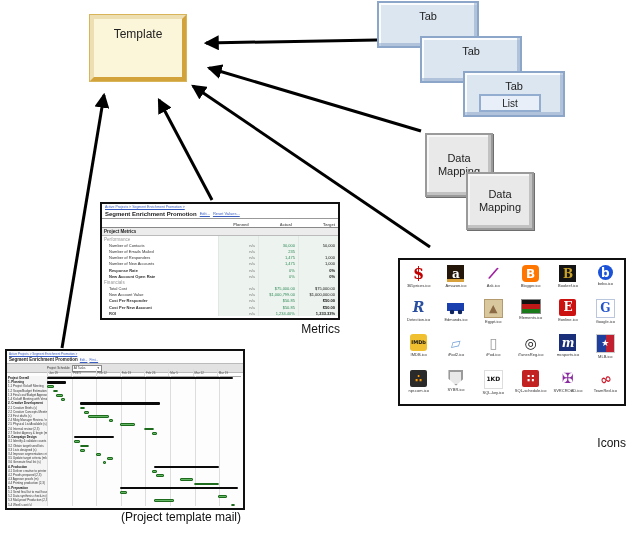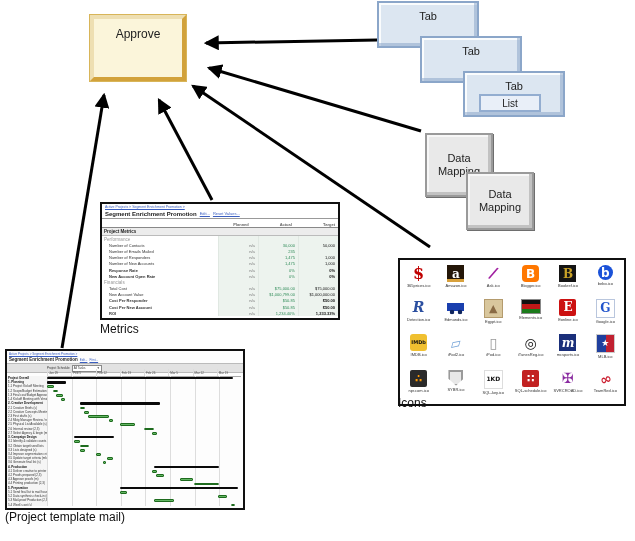--- a/index.html
+++ b/index.html
@@ -29,21 +29,21 @@
   
   .dm-box{position:absolute;box-sizing:border-box;background:#e9e9e9;border:2px solid #9a9a9a;
     box-shadow:inset -3px -3px 0 #c2c2c2,inset 2px 2px 0 #f7f7f7,1px 1px 0 #6e6e6e;
     text-align:center;font-size:11px;line-height:13px;display:flex;align-items:center;justify-content:center;z-index:2;}
   .dm-1{left:425px;top:133px;width:68px;height:64px;}
   .dm-2{left:466px;top:172px;width:68px;height:58px;z-index:3;}
   .dm-box span{display:block;width:56px;}
 
   
   .panel{position:absolute;box-sizing:border-box;background:#fff;border:2px solid #101010;z-index:2;}
-  .panel-caption{position:absolute;text-align:left;font-size:12px;color:#111;z-index:2;}
+  .panel-caption{position:absolute;text-align:right;font-size:12px;color:#111;z-index:2;}
 
   
   .metrics{left:100px;top:202px;width:240px;height:118px;font-size:4px;overflow:hidden;}
   .m-crumb{color:#3b5fc0;text-decoration:underline;font-size:3.5px;padding:1px 3px 0;}
   .m-titlerow{padding:0 3px;height:9px;display:flex;align-items:center;gap:3px;border-bottom:1px solid #999;}
   .m-title{font-weight:bold;font-size:6px;color:#222;}
   .m-link{color:#3b5fc0;text-decoration:underline;font-size:4px;}
   .m-colheads{display:flex;height:8px;align-items:flex-end;border-bottom:1px solid #888;font-weight:bold;color:#666;}
   .m-colheads .sp{flex:1;}
   .m-colheads span.c{width:17%;text-align:right;padding-right:3px;}
@@ -90,21 +90,21 @@
   .icon-glyph[data-kind="itunes-ring"]{font-size:14px;}
   .icon-glyph[data-kind="m-script"]{font-family:"DejaVu Serif",serif;font-style:italic;}
   .icon-glyph[data-kind="mlb"]{background:linear-gradient(90deg,#1f3f9e 50%,#c02030 50%) !important;font-size:9px;border:1px solid #ccc;}
   .icon-glyph[data-kind="npr-dots"]{font-size:11px;border-radius:2px;}
   .icon-glyph[data-kind="shield"]{clip-path:polygon(0 0,100% 0,100% 58%,50% 100%,0 58%);
     box-shadow:inset 0 0 0 2px #9a9a9a;width:15px;height:16px;}
   .icon-glyph[data-kind="1kd-text"]{font-size:6px;border:1px solid #ddd;}
   .icon-glyph[data-kind="dice"]{border-radius:2px;font-size:11px;}
   .icon-glyph[data-kind="maltese-cross"]{font-size:14px;}
   .icon-glyph[data-kind="red-swirl"]{font-size:14px;font-style:italic;transform:rotate(-18deg);}
-  .icons-caption{left:398px;top:396px;width:228px;}
+  .icons-caption{left:398px;top:436px;width:228px;}
 
   
   .workflow{left:5px;top:349px;width:240px;height:161px;font-size:3px;overflow:hidden;background:#fdfdfd;}
   .w-crumb{color:#3b5fc0;text-decoration:underline;font-size:3px;padding:1px 2px 0;}
   .w-titlerow{display:flex;align-items:center;gap:2px;padding:0 2px;height:7px;}
   .w-title{font-weight:bold;font-size:4.5px;color:#222;}
   .w-link{color:#3b5fc0;text-decoration:underline;font-size:3px;}
   .w-toolbar{height:8px;background:#e2e2e2;border-top:1px solid #bbb;border-bottom:1px solid #bbb;
     display:flex;align-items:center;gap:2px;padding-left:40px;color:#333;}
   .w-select{background:#fff;border:1px solid #8a8a8a;height:5px;min-width:26px;display:flex;
@@ -135,21 +135,21 @@
       </marker>
     </defs>
   <line x1="377" y1="40" x2="206" y2="43" marker-end="url(#ah)"></line>
       <line x1="421" y1="131" x2="209" y2="68" marker-end="url(#ah)"></line>
       <line x1="430" y1="247" x2="193" y2="86" marker-end="url(#ah)"></line>
       <line x1="212" y1="200" x2="159" y2="100" marker-end="url(#ah)"></line>
       <line x1="62" y1="348" x2="104" y2="95" marker-end="url(#ah)"></line>
     </svg>
 
   <div class="template-box">
-    <span>Approve</span>
+    <span>Template</span>
   </div>
 
   <div class="tab-box tab-1">
     <span>Tab</span>
   </div>
   <div class="tab-box tab-2">
     <span>Tab</span>
   </div>
   <div class="tab-box tab-3">
     <span>Tab</span>

